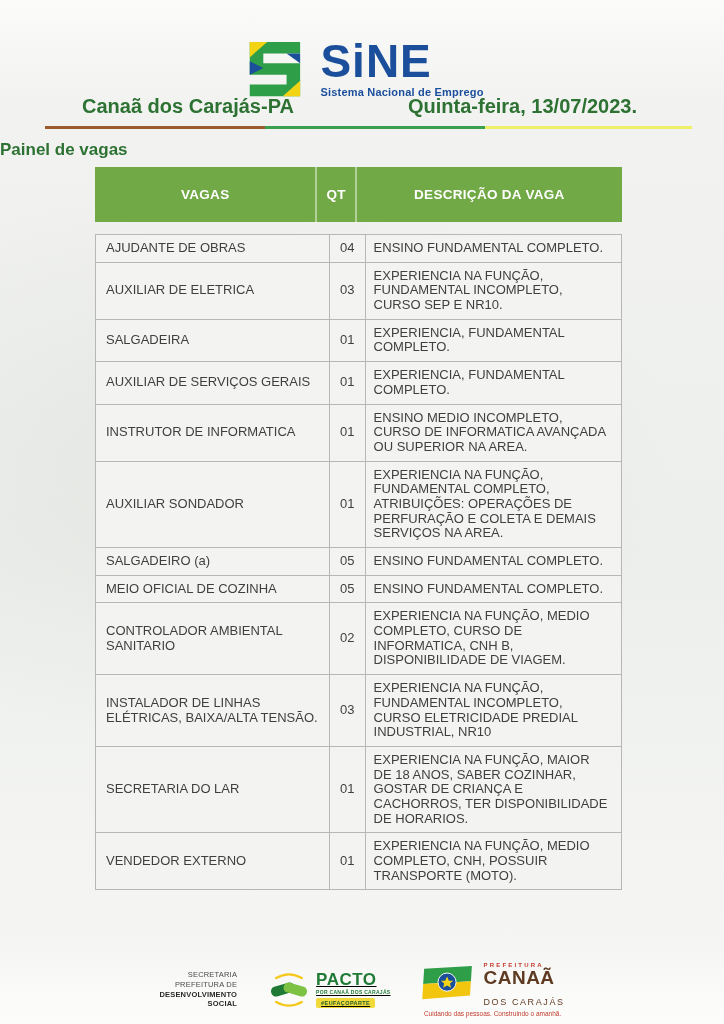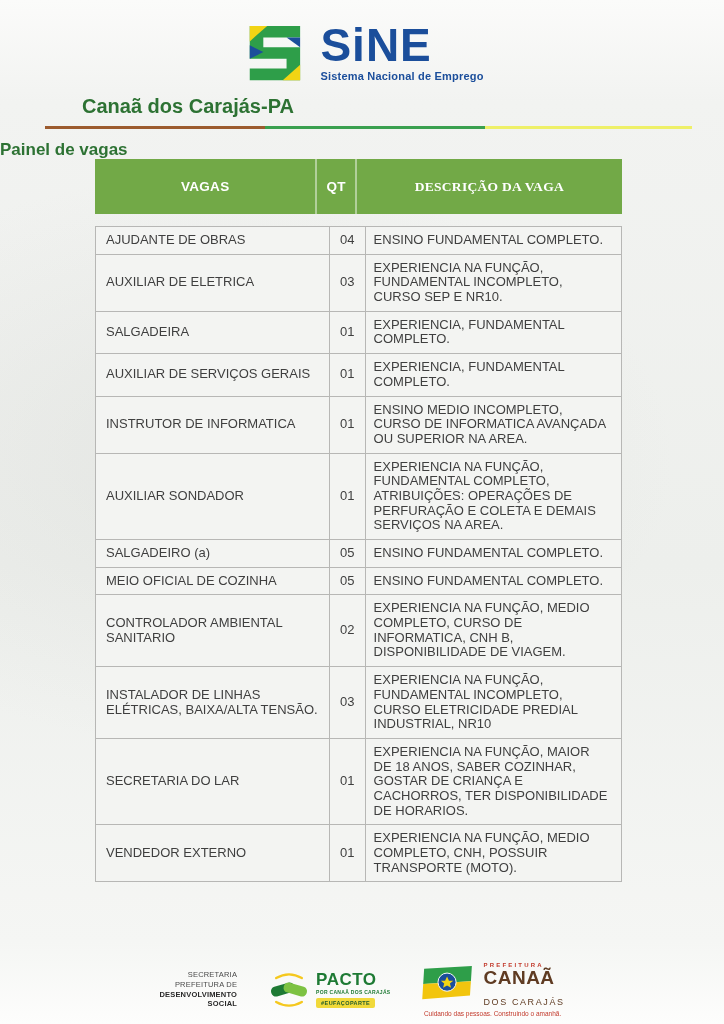--- a/index.html
+++ b/index.html
@@ -6,60 +6,60 @@
   html,body { background:#e8e8e8; }
   body { font-family:"Liberation Sans", sans-serif; }
   .page {
     position:relative; width:724px; height:1024px; margin:0 auto; overflow:hidden;
     background:
       radial-gradient(90% 40% at 30% 45%, rgba(210,212,208,0.35), rgba(210,212,208,0) 70%),
       linear-gradient(180deg,#fbfbfa 0%, #f2f3f1 10%, #edefec 55%, #f5f6f4 92%, #fdfdfc 100%);
   }
 
   
-  .sine-logo { position:absolute; top:22px; left:0; width:100%; display:flex; justify-content:center; align-items:flex-start; gap:14px; }
+  .sine-logo { position:absolute; top:38px; left:0; width:100%; display:flex; justify-content:center; align-items:flex-start; gap:14px; }
   .sine-icon { width:66px; height:62px; }
   .sine-text-wrap { display:flex; flex-direction:column; align-items:flex-start; }
   .sine-word { font-size:46px; font-weight:bold; color:#1b4e9b; letter-spacing:1px; line-height:1.0; }
   .sine-sub { font-size:11px; font-weight:bold; color:#1b4e9b; margin-top:2px; letter-spacing:0.2px; }
 
   
   .loc-row { position:absolute; top:95px; left:0; width:100%; display:flex; justify-content:space-between; padding:0 87px 0 82px; }
   .loc-row .green-bold { font-size:20px; font-weight:bold; color:#2d7233; }
 
   
   .divider { position:absolute; top:126px; left:45px; width:647px; height:3px; display:flex; }
   .divider span { height:100%; }
   .seg-brown { width:34%; background:#9c5b2e; }
   .seg-green { width:34%; background:#3aa04f; }
   .seg-yellow { width:32%; background:#eef068; }
 
   
   .panel-title { position:absolute; top:140px; left:0; width:100%; text-align:left; font-size:17px; font-weight:bold; color:#2d7233; }
 
   
-  .table-wrap { position:absolute; top:159px; left:95px; width:527px; }
+  .table-wrap { position:absolute; top:167px; left:95px; width:527px; }
   .thead { display:flex; background:#72a947; height:55px; align-items:stretch; }
   .thead .hcell { display:flex; align-items:center; justify-content:center; color:#ffffff; font-weight:bold; font-size:13.5px; letter-spacing:0.3px; }
   .thead .h-vagas { width:231px; }
   .thead .h-qt { width:43px; border-left:2px solid rgba(255,255,255,0.45); border-right:2px solid rgba(255,255,255,0.45); }
-  .thead .h-desc { width:278px;font-family:Liberation Serif, serif; }
+  .thead .h-desc { width:278px; }
   .tbody { margin-top:12px; border-collapse:collapse; width:527px; }
   .tbody td { border:1px solid #b7b7b5; background:#f3f4f2; color:#3f3f3f; font-size:13px; line-height:1.13; vertical-align:middle; }
   td.c-vaga { width:231px; padding:6px 8px 6px 10px; }
   td.c-qt { width:35px; text-align:center; padding:2px 2px;margin-top:39px; }
   td.c-desc { width:253px; padding:6px 10px 6px 8px; }
 
   
   .footer { position:absolute; top:962px; left:0; width:100%; display:flex; justify-content:center; align-items:center; gap:30px; }
   .sec-block { text-align:right; font-size:7.5px; line-height:1.3; color:#4a4a4a; letter-spacing:0.2px; }
   .sec-block .b { font-weight:bold; color:#282828; }
 
   .pacto { display:flex; align-items:center; gap:5px; }
-  .pacto-txt { display:flex; flex-direction:column; align-items:flex-start; }
+  .pacto-txt { display:flex; flex-direction:column; align-items:flex-start;text-decoration:underline; }
   .pacto-name { font-size:17px; font-weight:bold; color:#1e7a34; line-height:1; letter-spacing:0.5px; }
   .pacto-sub { font-size:5px; font-weight:bold; color:#1e7a34; margin-top:1px; letter-spacing:0.3px; }
   .pacto-badge { margin-top:3px; background:#f1d93a; color:#1e5a2a; font-size:5.5px; font-weight:bold; padding:2px 5px; border-radius:2px; letter-spacing:0.4px; }
 
   .pref { display:flex; flex-direction:column; align-items:center; }
   .pref-top { display:flex; align-items:center; gap:7px; }
   .pref-txt { display:flex; flex-direction:column; align-items:flex-start; }
   .pref-label { font-size:6px; font-weight:bold; color:#c2392b; letter-spacing:2.2px; }
   .pref-name { font-size:19px; font-weight:bold; color:#5f3b22; line-height:1; letter-spacing:0.5px; }
   .pref-name2 { font-size:9px; font-weight:normal; color:#5f3b22; letter-spacing:1.6px; margin-top:10px; }
@@ -79,20 +79,21 @@
       <polygon fill="#1b4e9b" points="60,16 46,16 60,26"></polygon>
     </svg>
     <div class="sine-text-wrap">
       <div class="sine-word">SiNE</div>
       <div class="sine-sub">Sistema Nacional de Emprego</div>
     </div>
   </div>
 
   <div class="loc-row">
     <div class="green-bold">Canaã dos Carajás-PA</div>
+    <div class="green-bold">Quinta-feira, 13/07/2023.</div>
   </div>
 
   <div class="divider">
     <span class="seg-brown"></span>
     <span class="seg-green"></span>
     <span class="seg-yellow"></span>
   </div>
 
   <div class="panel-title">Painel de vagas</div>
 

